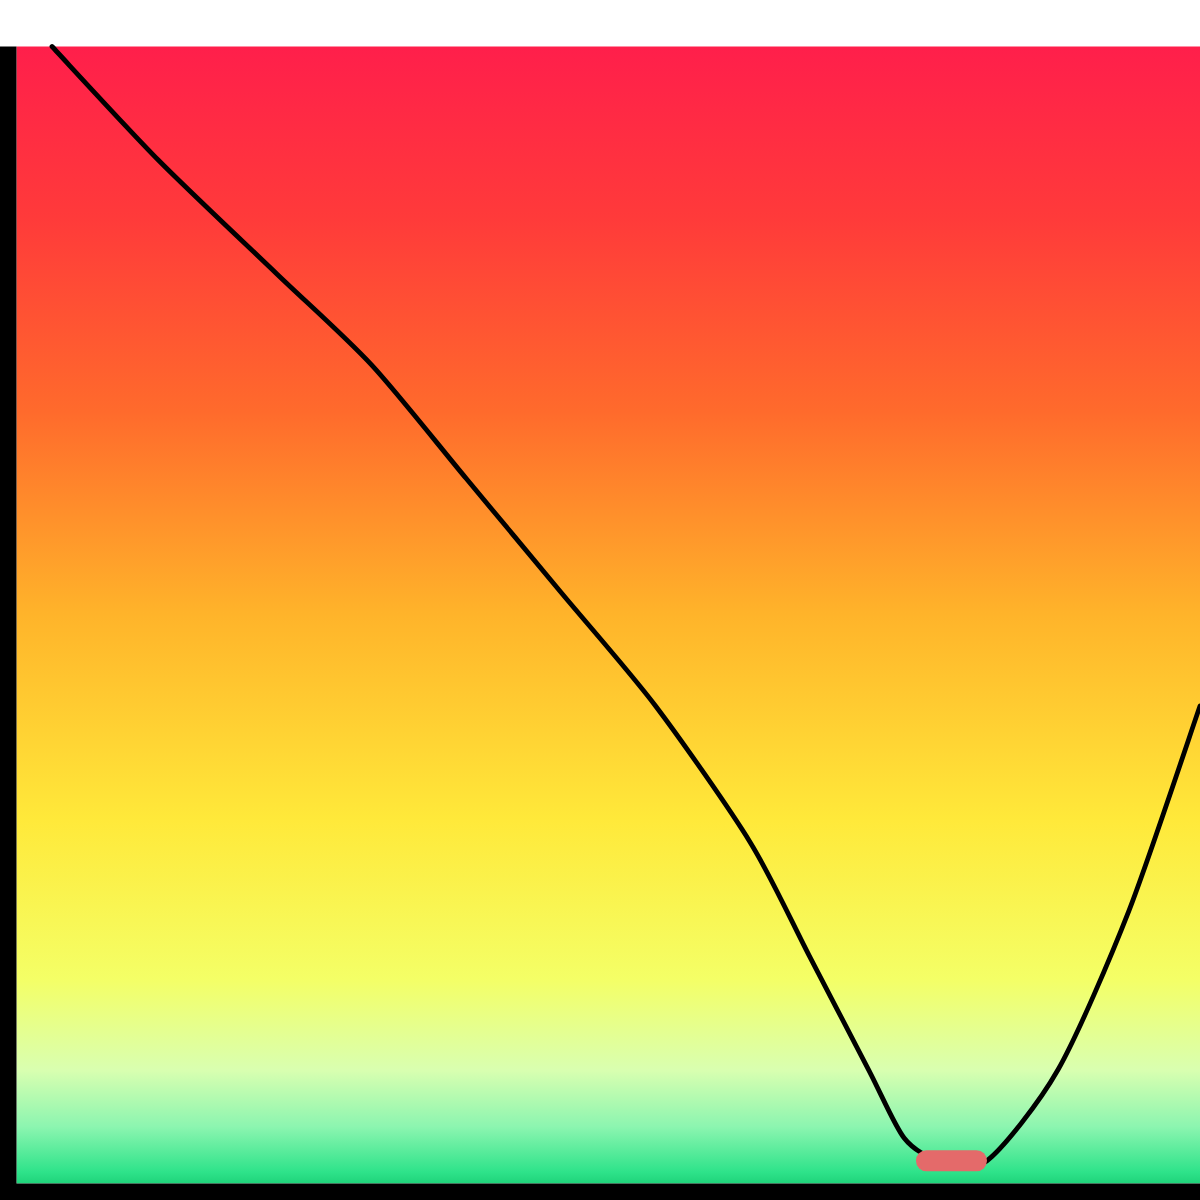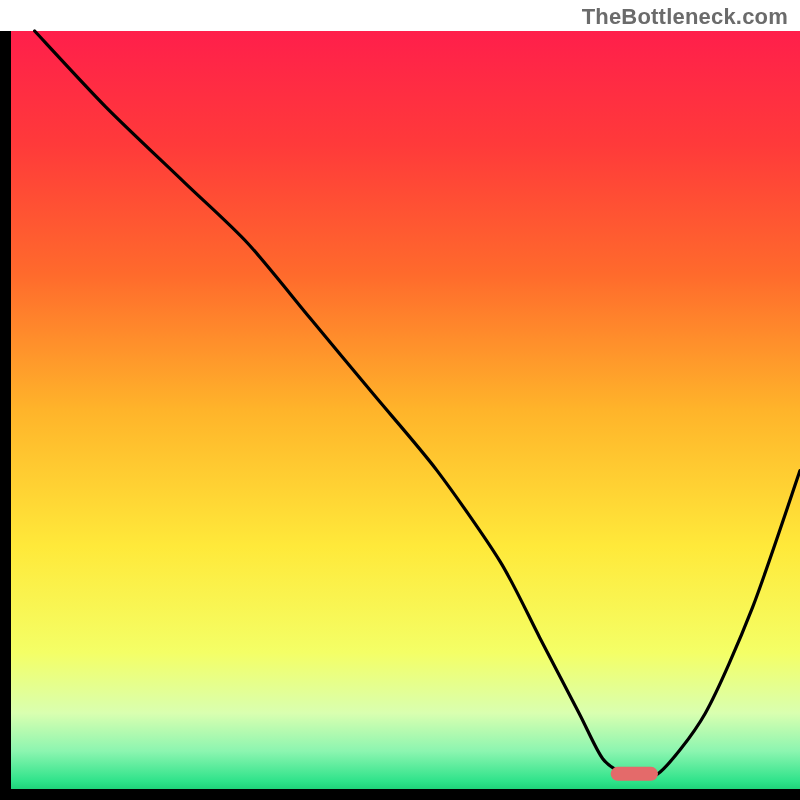--- a/index.html
+++ b/index.html
@@ -50,14 +50,13 @@
     </defs>
 
     <rect id="plot-bg" fill="url(#bg-grad)" x="11" y="31" width="789" height="758"></rect>
 
     <path id="axes" fill="none" stroke-linecap="butt" stroke="#000000" stroke-width="11" d="M 5.5 31 L 5.5 794.5 L 800 794.5"></path>
 
     <path id="curve" fill="none" stroke="#000000" stroke-width="3.2" stroke-linejoin="round" stroke-linecap="round" d="M 34.67 31 C 44.138000000000005 41.10666666666667, 85.692 86.58666666666664, 105.67999999999999 106.79999999999998 C 125.66799999999999 127.01333333333332, 165.644 164.40799999999996, 184.58 182.59999999999997 C 203.51600000000002 200.79199999999997, 230.868 225.048, 247.7 243.24 C 264.532 261.432, 293.988 298.8266666666667, 310.82 319.04 C 327.652 339.25333333333333, 357.108 374.62666666666667, 373.94 394.84 C 390.772 415.0533333333333, 420.228 448.4053333333334, 437.06 470.64000000000004 C 453.892 492.8746666666667, 486.504 539.3653333333334, 500.18 561.6 C 513.856 583.8346666666666, 529.11 617.1866666666666, 539.63 637.4 C 550.15 657.6133333333333, 570.6639999999999 697.0293333333334, 579.0799999999999 713.2 C 587.496 729.3706666666667, 596.438 750.5946666666666, 602.75 758.68 C 609.062 766.7653333333333, 619.056 771.8186666666667, 626.4200000000001 773.84 C 633.7840000000001 775.8613333333334, 647.46 781.9253333333334, 657.98 773.84 C 668.5 765.7546666666667, 692.696 735.4346666666668, 705.32 713.2 C 717.9440000000001 690.9653333333333, 740.036 639.4213333333333, 752.66 607.08 C 765.284 574.7386666666667, 793.688 488.83200000000005, 800 470.64000000000004"></path>
 
     <rect id="marker" rx="7" ry="7" x="610.6400000000001" y="766.84" width="47.339999999999996" height="14" fill="#e46a6a"></rect>
   </svg>
-  <div class="watermark">TheBottleneck.com</div>
 </div>
 
 </body></html>

